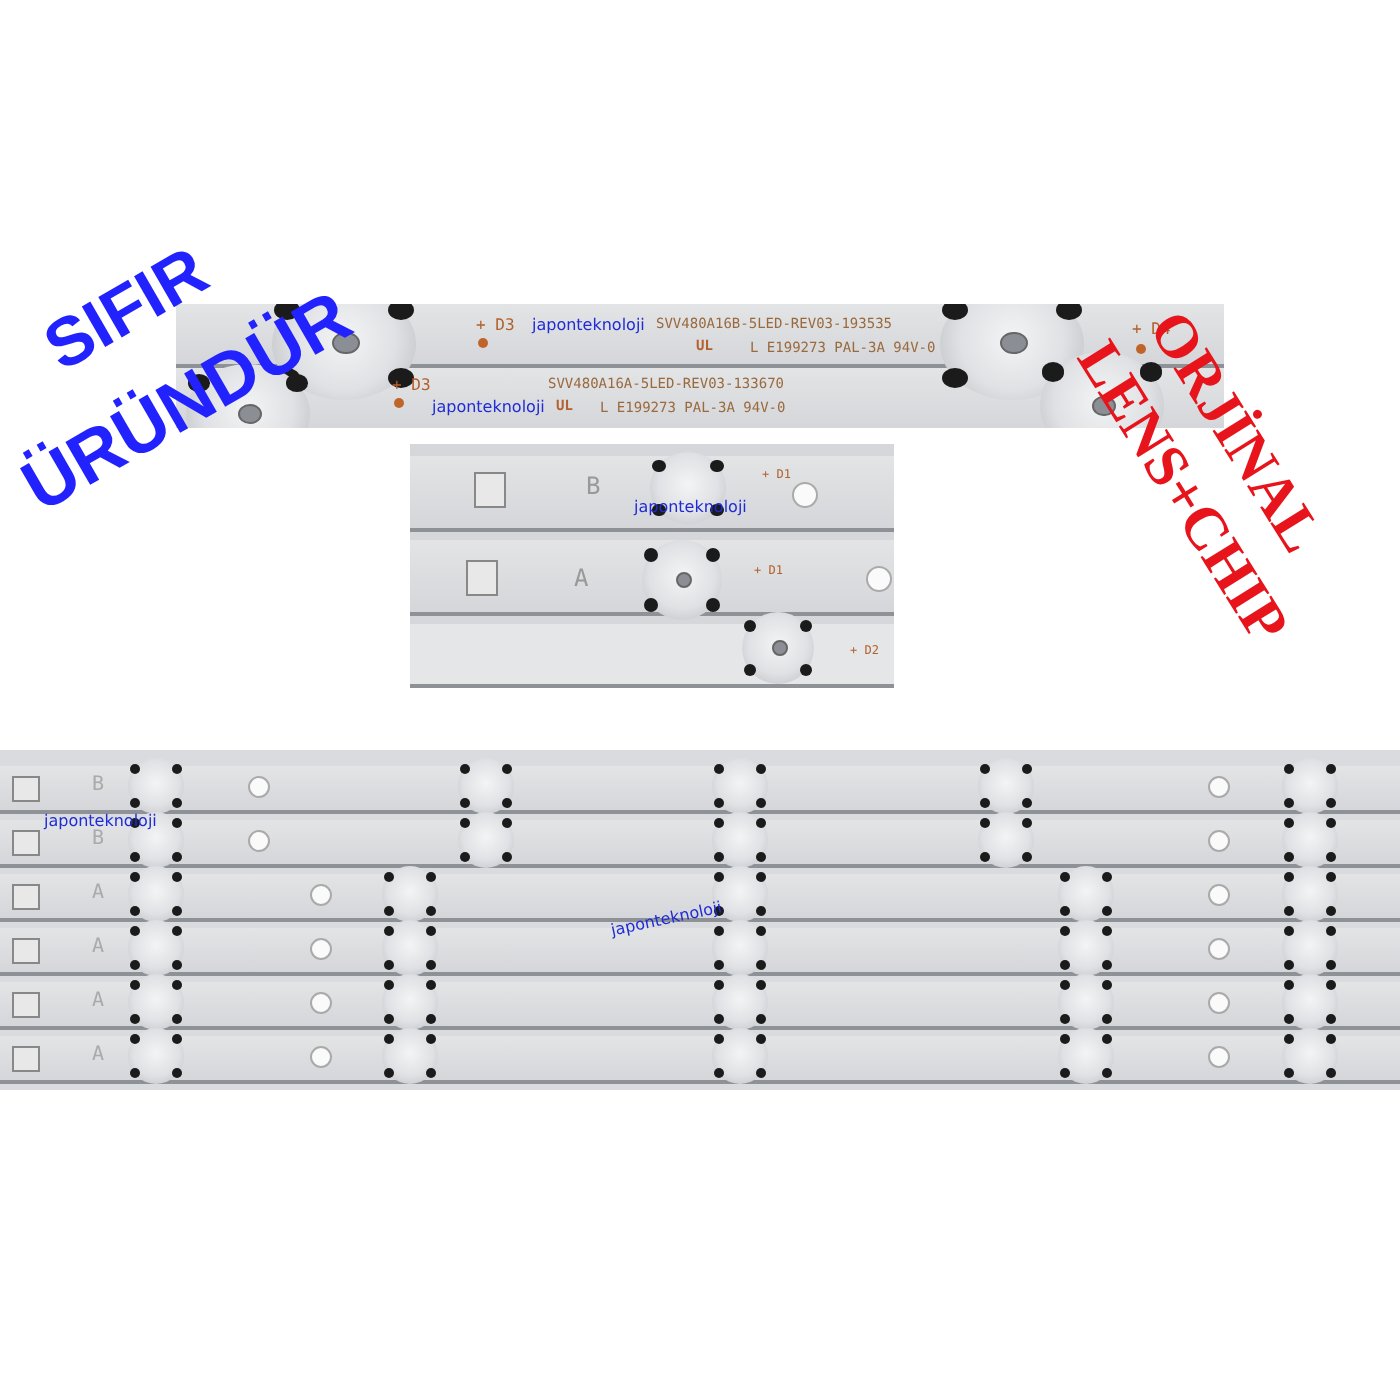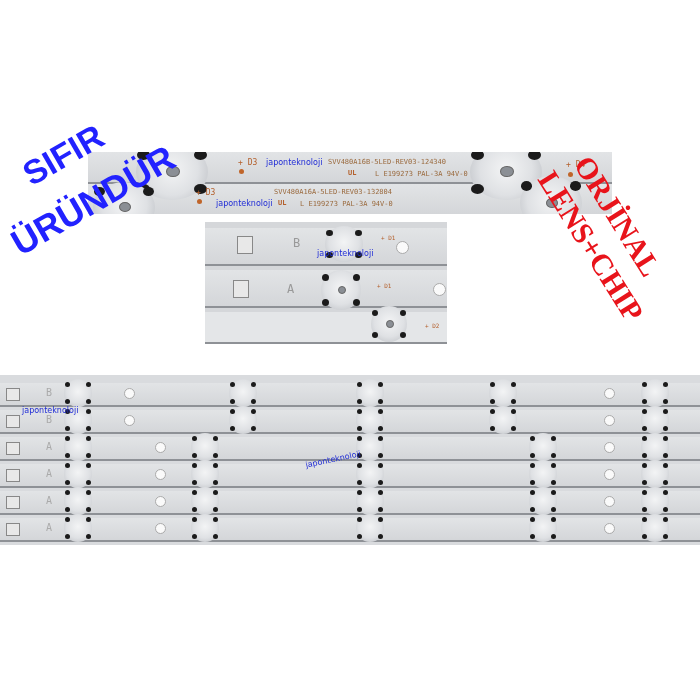--- a/index.html
+++ b/index.html
@@ -48,29 +48,29 @@
   <div class="lens" style="left:432px;top:24px;width:62px;height:54px;">
     <span class="pin" style="left:2%;top:10%"></span>
       <span class="pin" style="right:2%;top:10%"></span>
 
     <span class="chip"></span>
   </div>
 
   <span class="led" style="left:150px;top:6px;">+ D3</span>
   <span class="dot" style="left:151px;top:17px;"></span>
   <span class="wm" style="left:178px;top:6px;">japonteknoloji</span>
-  <span class="txt" style="left:240px;top:6px;font-size:7px;">SVV480A16B-5LED-REV03-124340</span>
+  <span class="txt" style="left:240px;top:6px;font-size:7px;">SVV480A16B-5LED-REV03-193535</span>
   <span class="txt" style="left:260px;top:17px;font-size:7px;font-weight:bold;color:#b4602c;">UL</span>
   <span class="txt" style="left:287px;top:18px;font-size:7px;">L E199273 PAL-3A 94V-0</span>
   <span class="led" style="left:478px;top:8px;">+ D4</span>
   <span class="dot" style="left:480px;top:20px;"></span>
 
   <span class="led" style="left:108px;top:36px;">+ D3</span>
   <span class="dot" style="left:109px;top:47px;"></span>
-  <span class="txt" style="left:186px;top:36px;font-size:7px;">SVV480A16A-5LED-REV03-132804</span>
+  <span class="txt" style="left:186px;top:36px;font-size:7px;">SVV480A16A-5LED-REV03-133670</span>
   <span class="wm" style="left:128px;top:47px;">japonteknoloji</span>
   <span class="txt" style="left:190px;top:47px;font-size:7px;font-weight:bold;color:#b4602c;">UL</span>
   <span class="txt" style="left:212px;top:48px;font-size:7px;">L E199273 PAL-3A 94V-0</span>
 </div>
 
 <div class="panel" style="left:205px;top:222px;width:242px;height:122px;background:#d5d7da;">
   <div class="strip" style="top:6px;height:36px;"></div>
   <div class="strip" style="top:48px;height:36px;"></div>
   <div class="strip" style="top:90px;height:30px;background:#e4e6e8;"></div>
 

